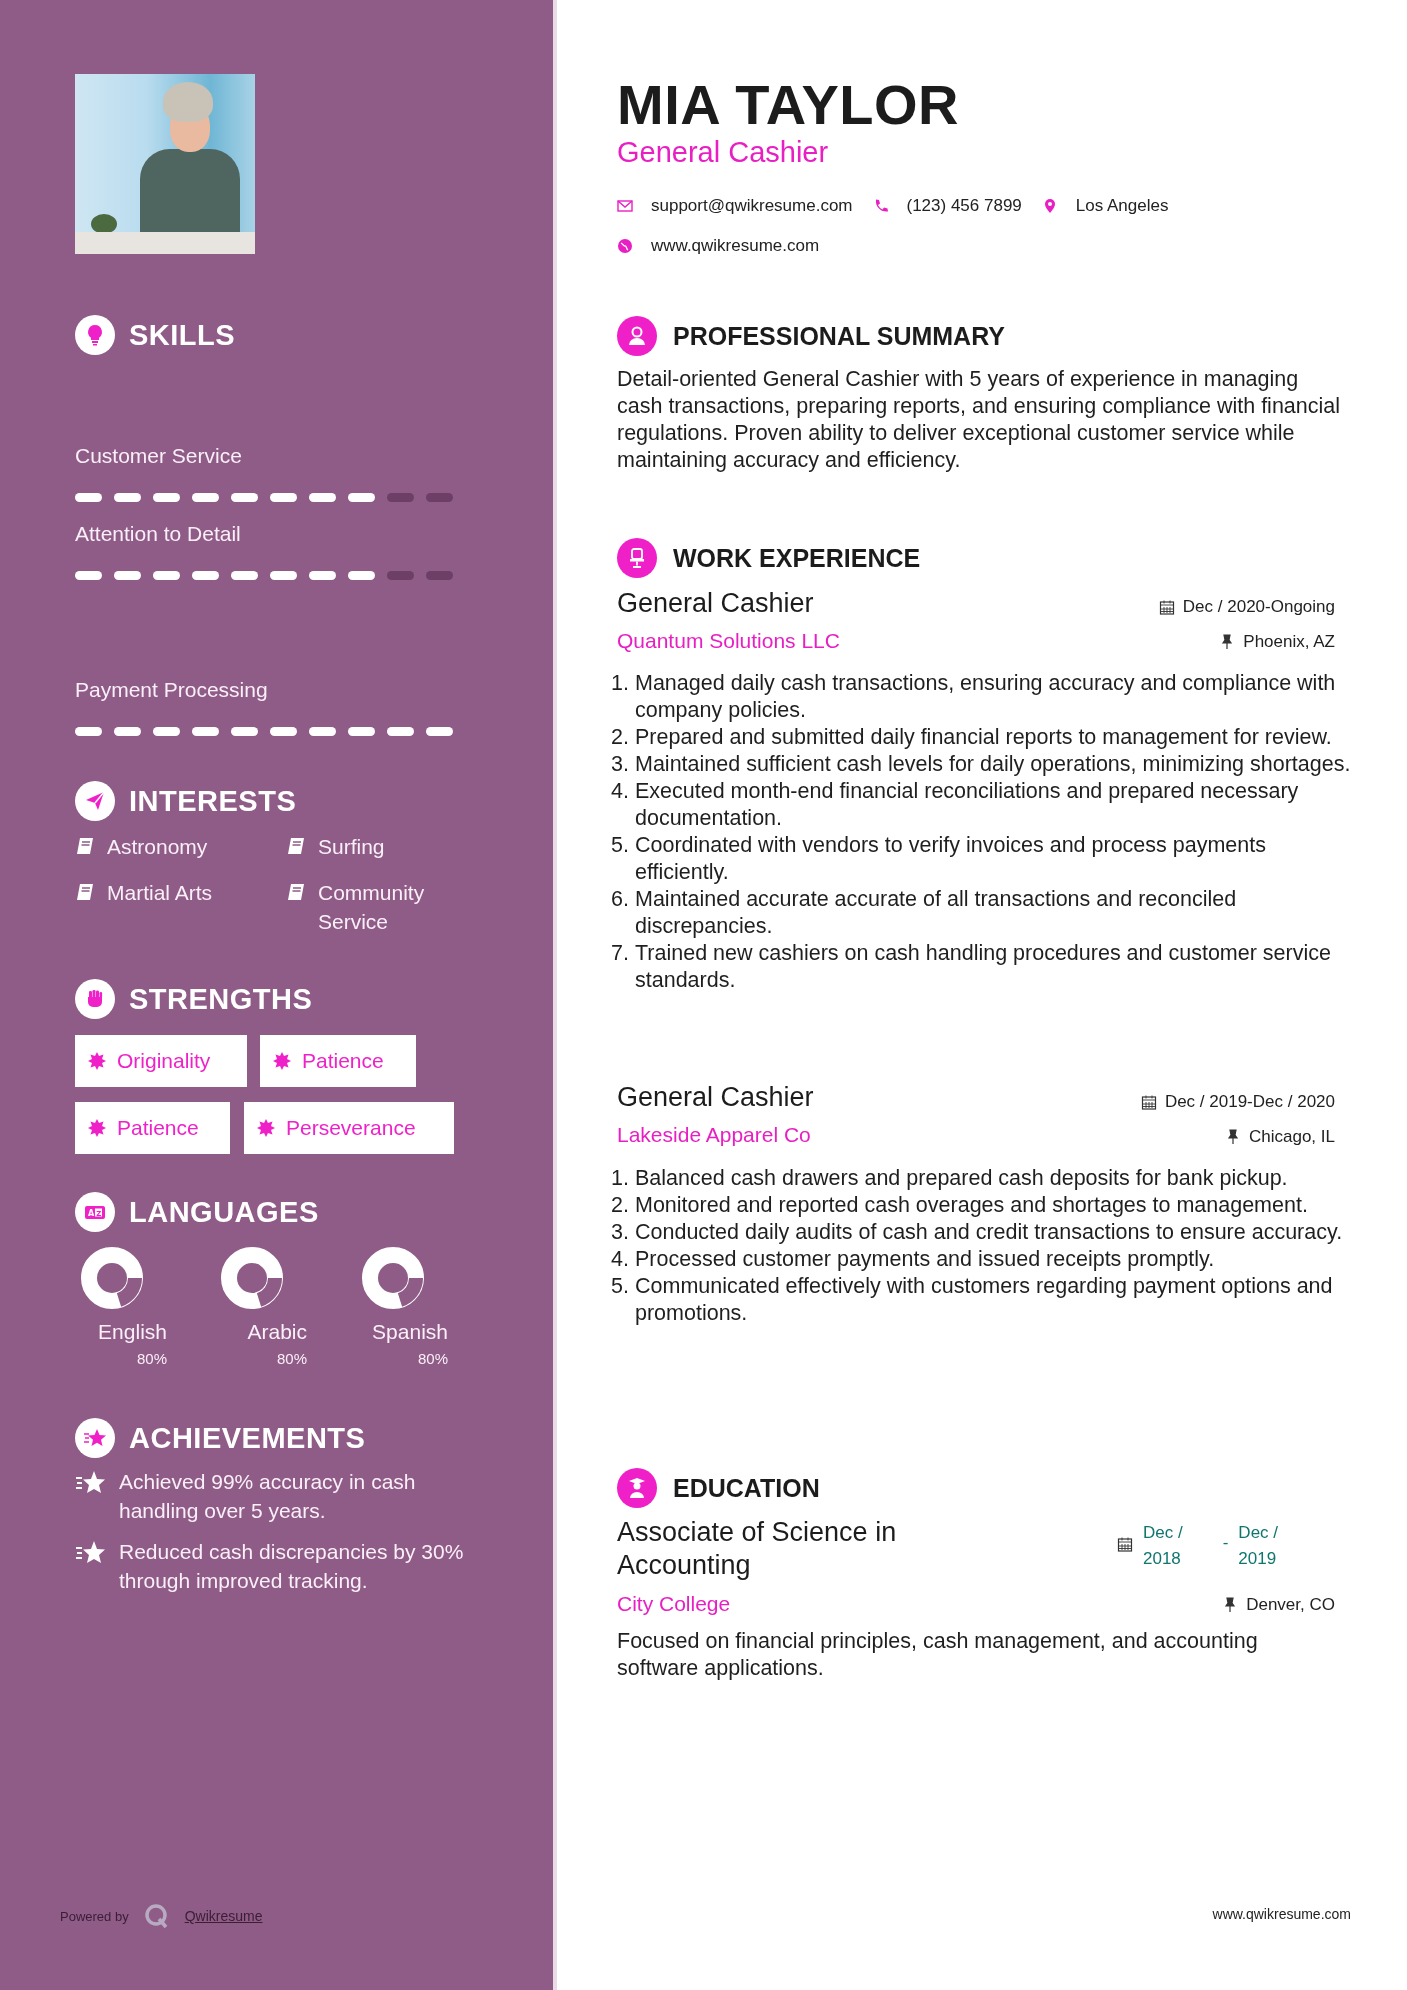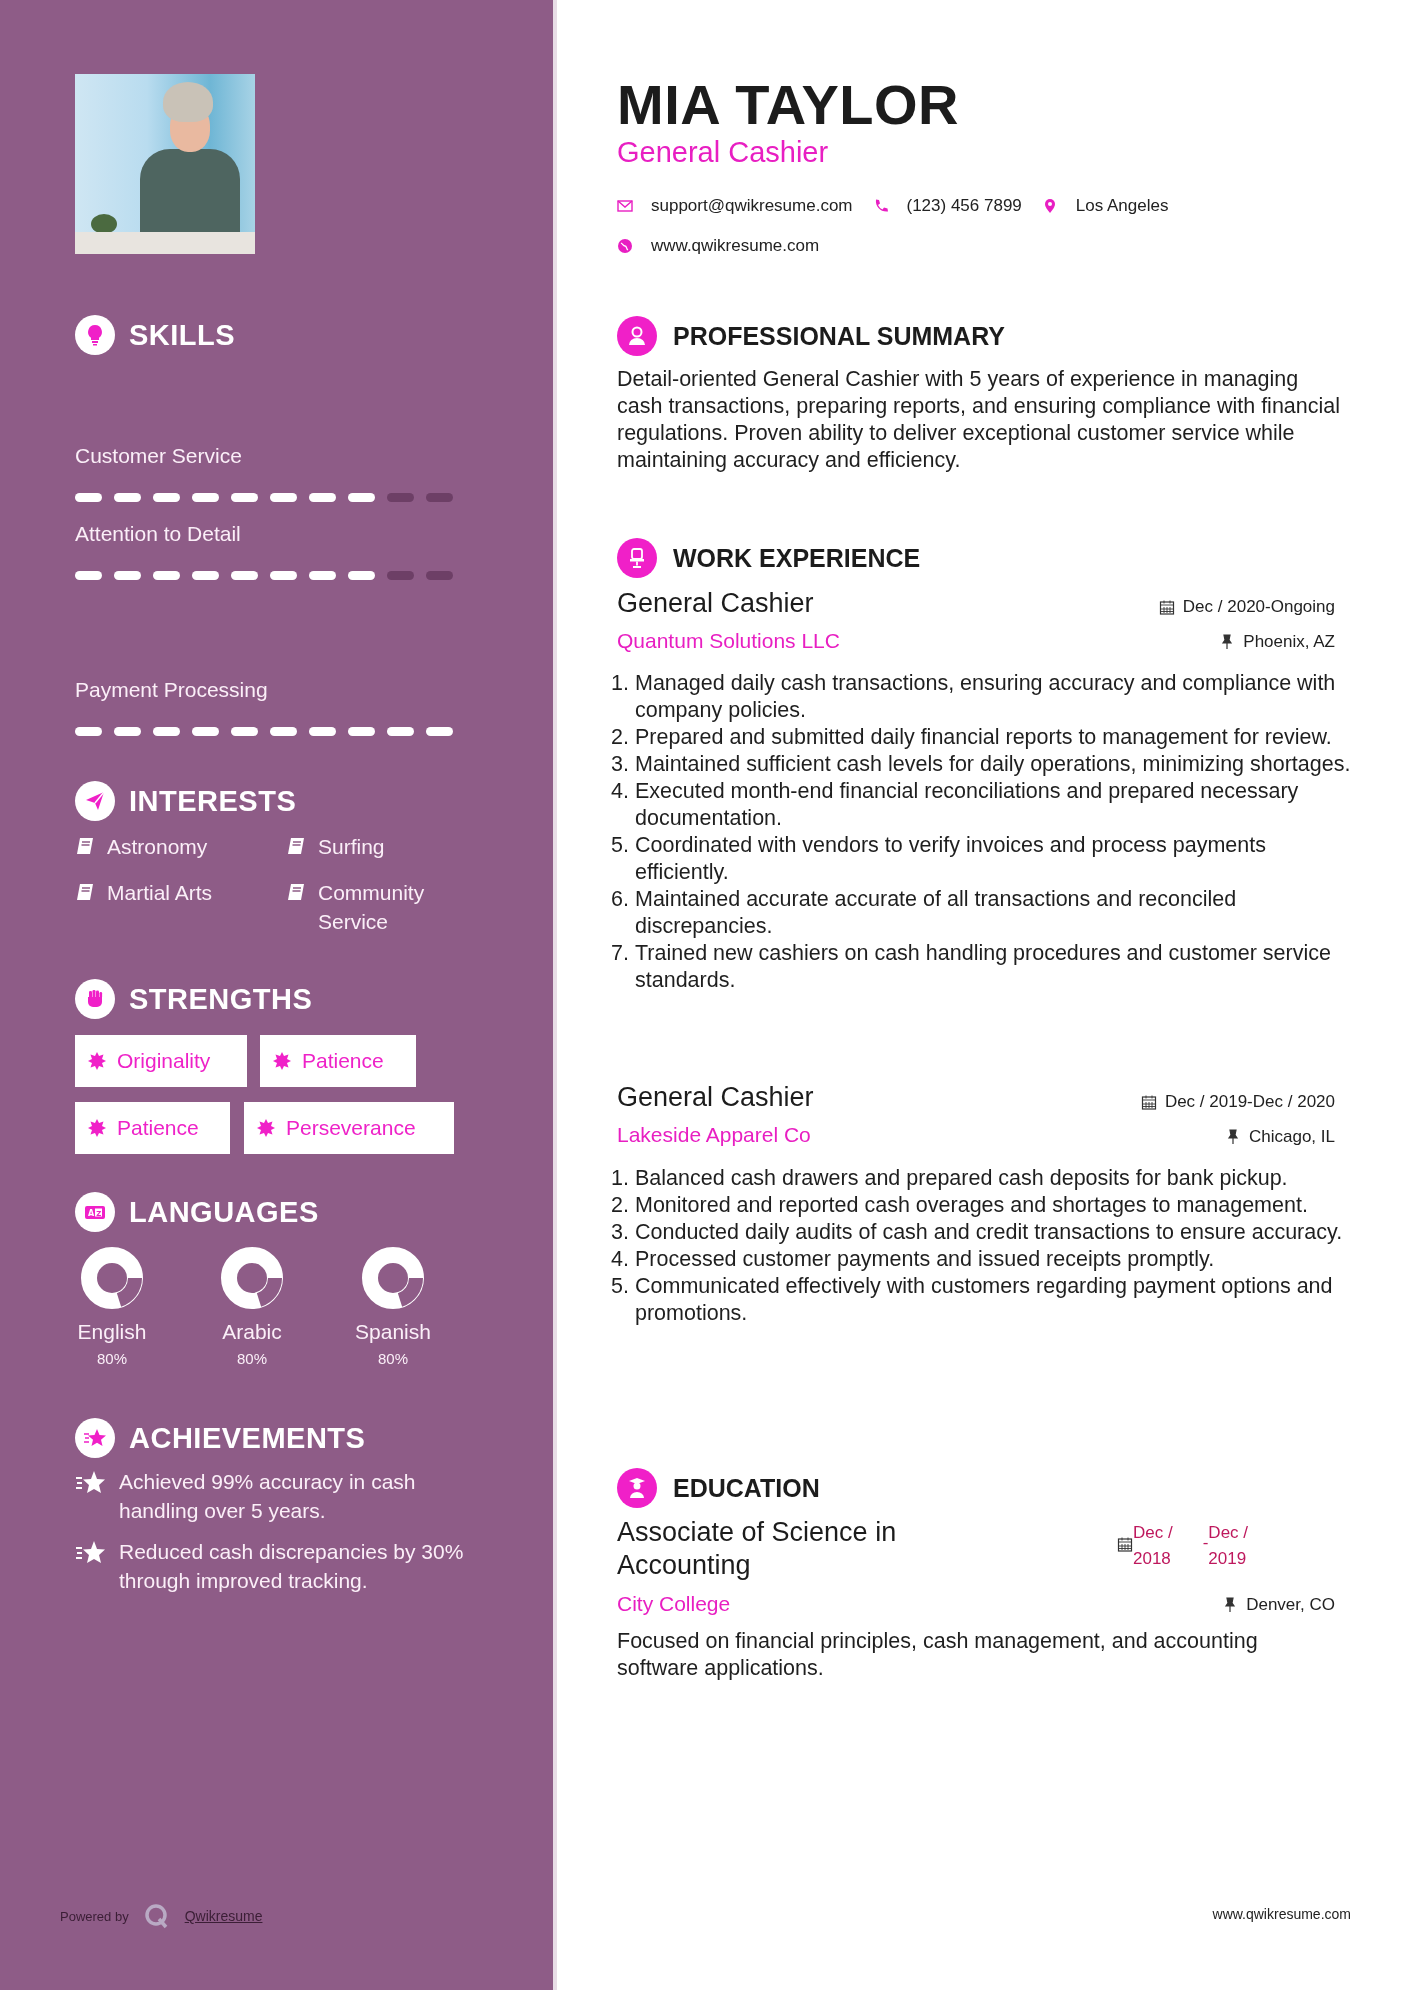--- a/index.html
+++ b/index.html
@@ -28,21 +28,21 @@
   .dashes { display: flex; gap: 12px; margin-top: 25px; }
   .dash { width: 27px; height: 9px; border-radius: 5px; background: #fff; }
   .dash.off { background: #6d3f66; }
 
   .interest { position: absolute; display: flex; gap: 12px; font-size: 21px; color: #fbeff8; line-height: 29px; }
   .interest .book { width: 20px; height: 20px; margin-top: 4px; }
 
   .pill { position: absolute; height: 52px; background: #fff; display: flex; align-items: center; gap: 10px; padding: 0 12px; color: #ee22c8; font-size: 21px; }
   .pill svg { width: 20px; height: 20px; }
 
-  .lang { position: absolute; width: 110px; text-align: center; }
+  .lang { position: absolute; width: 110px; text-align: right; }
   .lang svg { width: 64px; height: 64px; display: block; margin: 0 auto; }
   .lang-name { font-size: 21px; color: #fbeff8; margin-top: 10px; }
   .lang-pct { font-size: 15px; color: #fbeff8; margin-top: 6px; }
 
   .ach { position: absolute; left: 75px; width: 420px; display: flex; gap: 12px; font-size: 21px; line-height: 29px; color: #fbeff8; }
   .ach svg { width: 32px; height: 28px; flex: none; margin-top: 2px; }
 
   .powered { position: absolute; left: 60px; top: 1902px; display: flex; align-items: center; gap: 14px; font-size: 13px; color: #3b1e36; }
   .powered .qlogo { width: 28px; height: 28px; }
   .powered .brand { text-decoration: underline; font-size: 14px; }
@@ -62,21 +62,21 @@
   .para { position: absolute; left: 60px; width: 730px; font-size: 21.5px; line-height: 27px; color: #1f1f1f; }
 
   .job-title { position: absolute; left: 60px; font-size: 27px; color: #1c1c1c; }
   .company { position: absolute; left: 60px; font-size: 21px; color: #e81fc2; }
   .meta { position: absolute; right: 72px; display: flex; align-items: center; gap: 8px; font-size: 17px; color: #222; }
   .meta svg { width: 16px; height: 16px; }
 
   ol.bullets { position: absolute; left: 60px; width: 740px; font-size: 21.5px; line-height: 27px; color: #1f1f1f; padding-left: 18px; }
   ol.bullets li { padding-left: 0; }
 
-  .edu-dates { position: absolute; left: 560px; top: 1520px; display: flex; font-size: 17px; color: #be185d; line-height: 26px; }
+  .edu-dates { position: absolute; left: 560px; top: 1520px; display: flex; gap: 10px; font-size: 17px; color: #0f766e; line-height: 26px; }
   .edu-dates svg { width: 16px; height: 16px; margin-top: 16px; }
   .edu-dates .dsep { margin: 10px 0 0 30px; }
 
   .footer-url { position: absolute; right: 56px; top: 1906px; font-size: 14px; color: #222; }
 </style>
 </head>
 <body>
 
 <aside class="sidebar">
 

